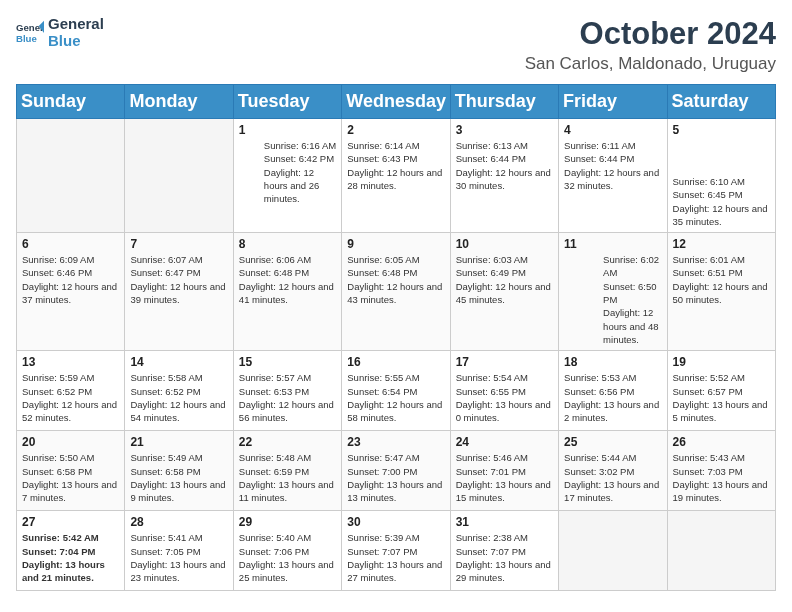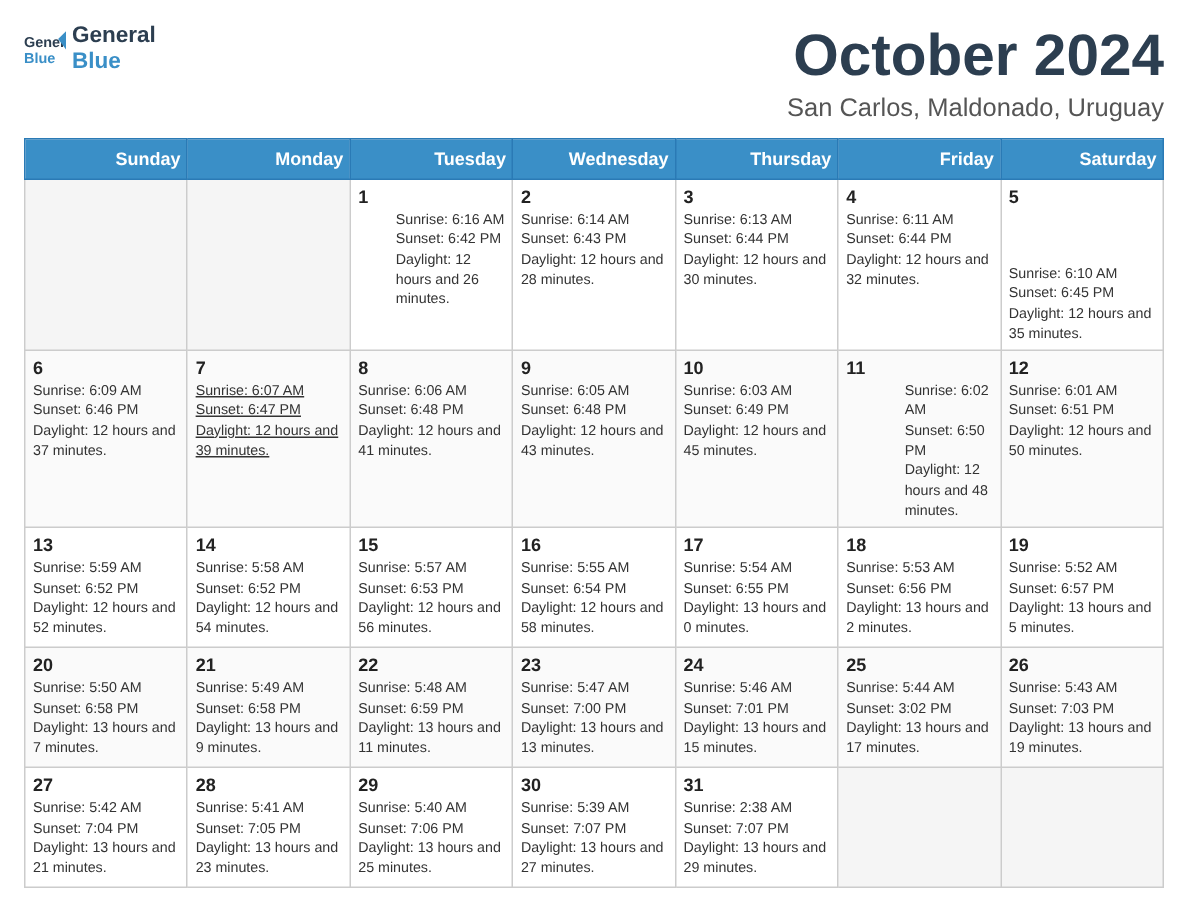--- a/index.html
+++ b/index.html
@@ -20,41 +20,41 @@
       display: flex;
       align-items: center;
       gap: 4px;
     }
     .logo-icon {
       width: 28px;
       height: 28px;
     }
     .title-block { text-align: right; }
     .month-title {
-      font-size: 39px;
+      font-size: 31px;
       font-weight: bold;
       color: #2c3e50;
     }
     .location {
       font-size: 17px;
       color: #555;
       margin-top: 2px;
     }
     table {
       width: 100%;
       border-collapse: collapse;
       table-layout: fixed;
     }
     thead th {
       background: #3a8fc7;
       color: #fff;
-      font-size: 12px;
+      font-size: 18px;
       font-weight: bold;
       padding: 6px 4px;
-      text-align: right;
+      text-align: left;
       border: 1px solid #2a7ab5;
     }
     td {
       border: 1px solid #ccc;
       vertical-align: top;
       padding: 4px 5px;
       font-size: 9.5px;
       color: #333;
       height: 80px;
       background: #fff;
@@ -140,21 +140,21 @@
       </tr>
       <tr>
         <td>
           <div class="day-num">6</div>
           <div class="day-info" style="white-space: pre-line;">Sunrise: 6:09 AM
 Sunset: 6:46 PM
 Daylight: 12 hours and 37 minutes.</div>
         </td>
         <td>
           <div class="day-num">7</div>
-          <div class="day-info" style="white-space: pre-line; text-decoration: underline;">Sunrise: 6:07 AM
+          <div class="day-info" style="white-space: pre-line;">Sunrise: 6:07 AM
 Sunset: 6:47 PM
 Daylight: 12 hours and 39 minutes.</div>
         </td>
         <td>
           <div class="day-num">8</div>
           <div class="day-info" style="white-space: pre-line;">Sunrise: 6:06 AM
 Sunset: 6:48 PM
 Daylight: 12 hours and 41 minutes.</div>
         </td>
         <td>
@@ -266,21 +266,21 @@
         <td>
           <div class="day-num">26</div>
           <div class="day-info" style="white-space: pre-line;">Sunrise: 5:43 AM
 Sunset: 7:03 PM
 Daylight: 13 hours and 19 minutes.</div>
         </td>
       </tr>
       <tr>
         <td>
           <div class="day-num">27</div>
-          <div class="day-info" style="white-space: pre-line;">Sunrise: 5:42 AM
+          <div class="day-info" style="white-space: pre-line; font-weight: bold;">Sunrise: 5:42 AM
 Sunset: 7:04 PM
 Daylight: 13 hours and 21 minutes.</div>
         </td>
         <td>
           <div class="day-num">28</div>
           <div class="day-info" style="white-space: pre-line;">Sunrise: 5:41 AM
 Sunset: 7:05 PM
 Daylight: 13 hours and 23 minutes.</div>
         </td>
         <td>

